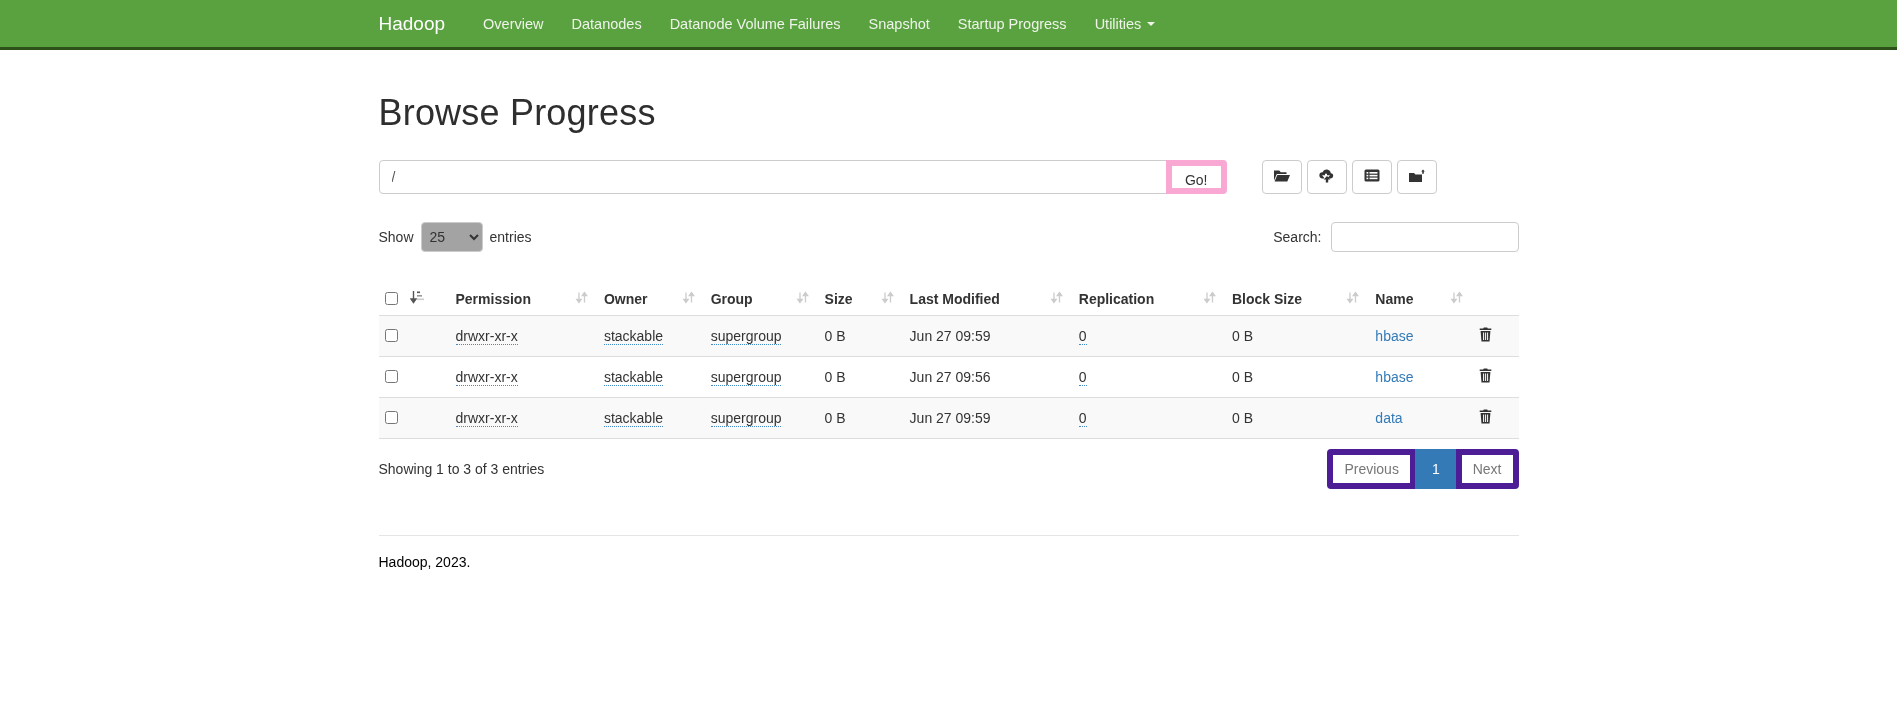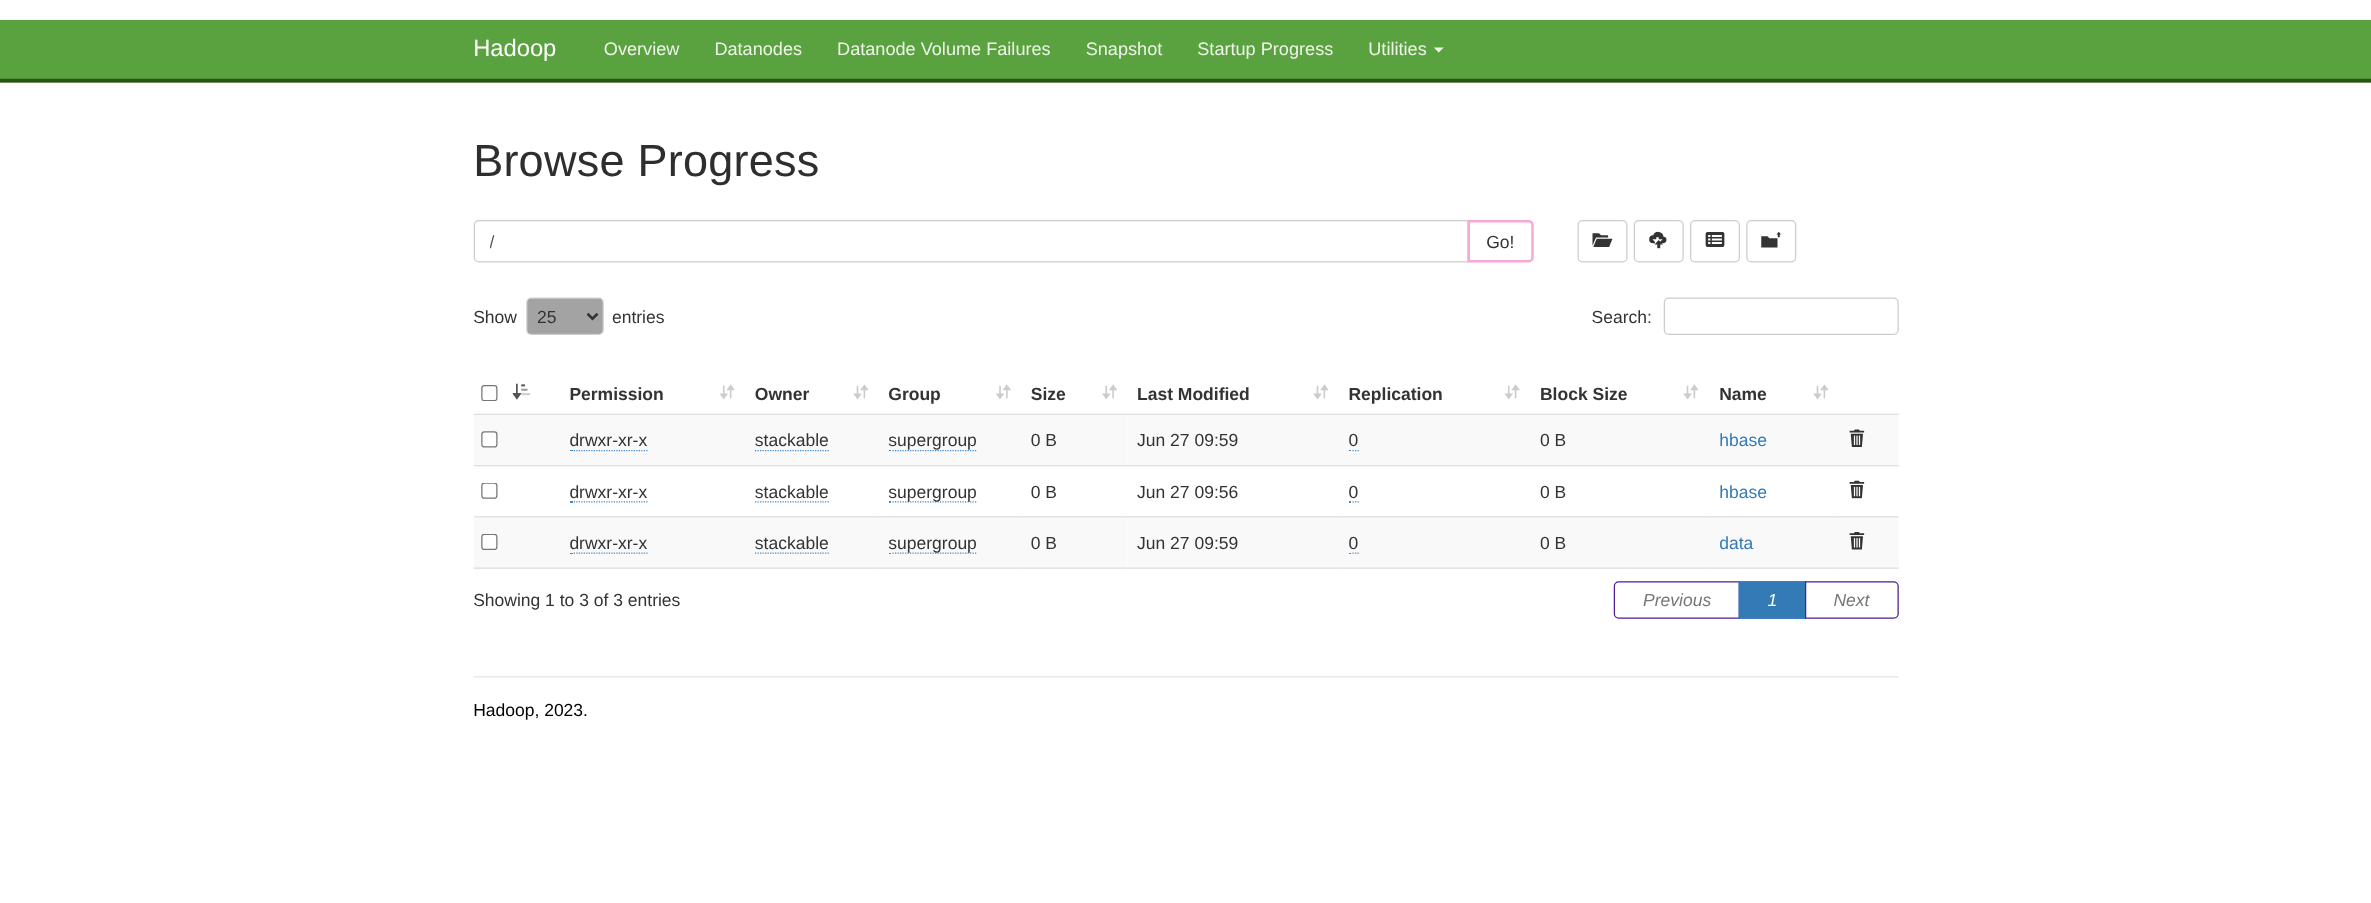--- a/index.html
+++ b/index.html
@@ -9,21 +9,20 @@
     font-size: 14px;
     color: #333;
     background: #fff;
     overflow: hidden;
   }
   
   .navbar {
     height: 50px;
     background: #5aa13f;
     border-bottom: 3px solid #2c5219;
-    margin-top: 16px;
   }
   .navbar-inner {
     width: 1170px; margin: 0 auto; padding: 0 15px;
     height: 100%; display: flex; align-items: center;
   }
   .navbar-brand {
     color: #fff; font-size: 19px; text-decoration: none;
     padding-right: 24px; cursor: pointer;
   }
   .nav-links { display: flex; height: 100%; align-items: stretch; }
@@ -49,21 +48,21 @@
   .path-row { display: flex; align-items: flex-start; margin-bottom: 28px; }
   .input-group { display: flex; width: 848px; }
   .path-input {
     flex: 1; height: 34px; padding: 6px 12px;
     border: 1px solid #ccc; border-radius: 4px 0 0 4px;
     font-size: 14px; color: #555; outline: none;
     font-family: inherit;
   }
   .go-btn {
     height: 34px; padding: 6px 13px; margin-left: -1px;
-    background: #fff; border: 2px solid #f9a8d4; border-radius: 0 4px 4px 0;
+    background: #fff; border: 6px solid #f9a8d4; border-radius: 0 4px 4px 0;
     font-size: 14px; color: #333; cursor: pointer; font-family: inherit;
   }
   .btn-toolbar { display: flex; margin-left: 35px; gap: 5px; }
   .icon-btn {
     width: 40px; height: 34px;
     background: #fff; border: 1px solid #ccc; border-radius: 4px;
     display: flex; align-items: center; justify-content: center;
     cursor: pointer;
   }
   
@@ -107,23 +106,23 @@
   .trash-btn { background: none; border: none; cursor: pointer; padding: 0; line-height: 0; }
   input[type="checkbox"] { width: 13px; height: 13px; margin-top: 2px; cursor: pointer; }
   
   .table-footer {
     display: flex; justify-content: space-between; align-items: center;
     margin-top: 10px;
   }
   .dt-info { color: #333; }
   .pagination { display: flex; list-style: none; }
   .page-btn {
-    padding: 6px 22px; border: 1px solid #4c1d95; margin-left: -1px;
+    padding: 6px 11px; border: 6px solid #4c1d95; margin-left: -1px;
     background: #fff; color: #777; cursor: pointer; font-size: 14px;
-    text-decoration: none; display: block; font-style: italic;
+    text-decoration: none; display: block;
   }
   .page-btn.first { border-radius: 4px 0 0 4px; margin-left: 0; }
   .page-btn.last { border-radius: 0 4px 4px 0; }
   .page-btn.active { background: #337ab7; border-color: #337ab7; color: #fff; }
   
   hr.footer-rule { border: none; border-top: 1px solid #e5e5e5; margin: 46px 0 18px 0; }
   .site-footer { color: #000000; font-size: 14px; padding-bottom: 30px; }
 </style>
 </head>
 <body>

